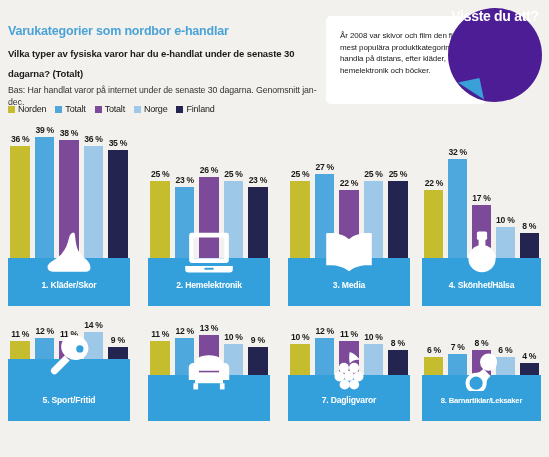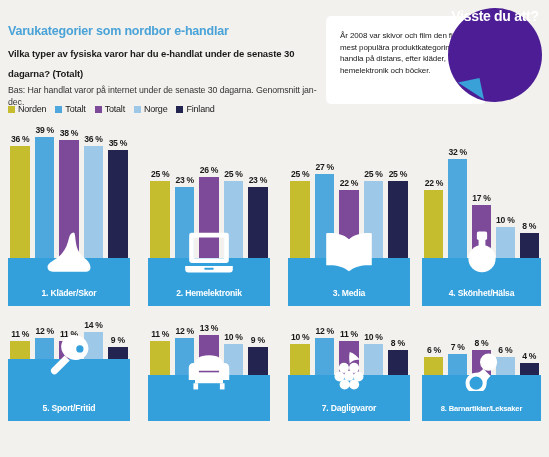--- a/index.html
+++ b/index.html
@@ -85,21 +85,21 @@
   }
   .bar { width: 100%; }
 
   .g-label {
     position: absolute; left: 0; width: 100%;
     background: #34a0db; color: #ffffff;
     display: flex; align-items: flex-end; justify-content: center;
   }
   .g-label-tx {
     font-size: 8.6px; font-weight: bold; color: #ffffff;
-    padding-bottom: 8px; letter-spacing: -0.2px; white-space: nowrap;
+    padding-bottom: 16px; letter-spacing: -0.2px; white-space: nowrap;
   }
   .g-icon {
     position: absolute; left: 50%; transform: translateX(-50%);
     pointer-events: none;
   }
 </style>
 </head>
 <body>
 
 <div id="root">

